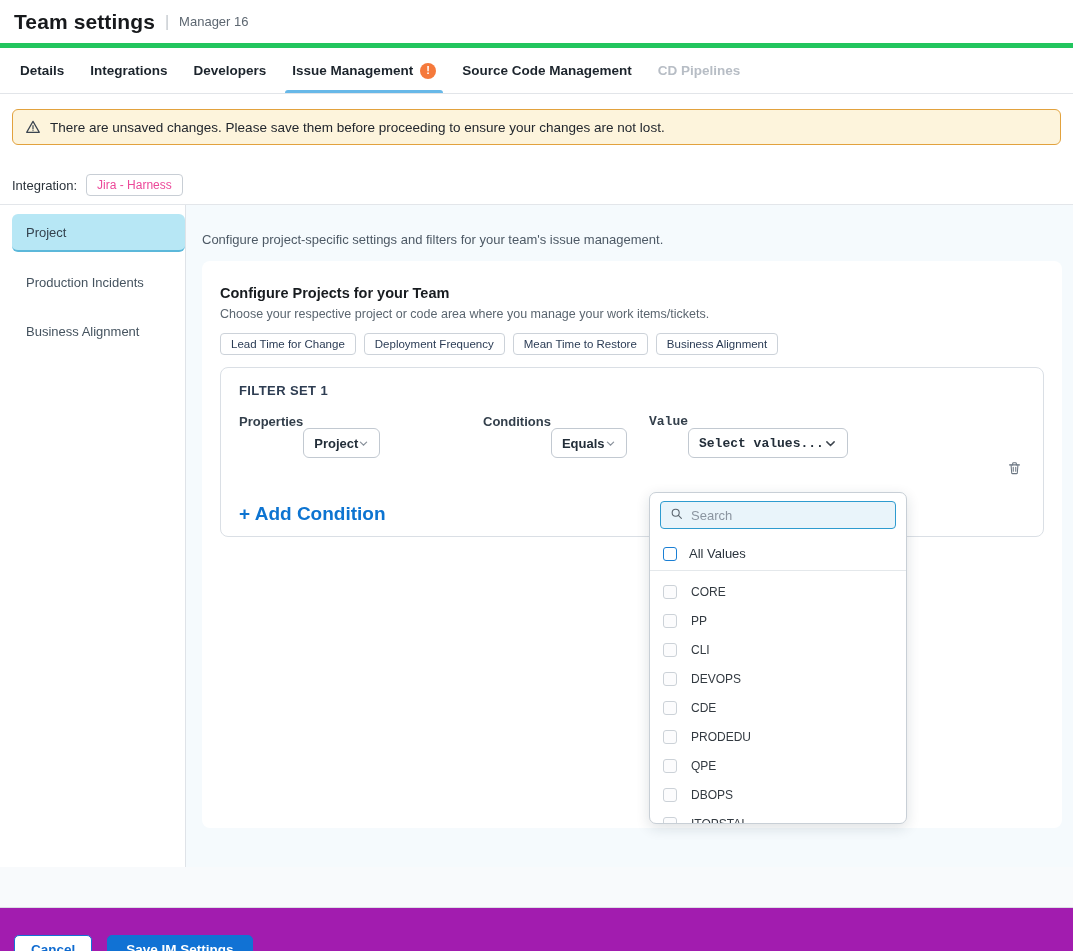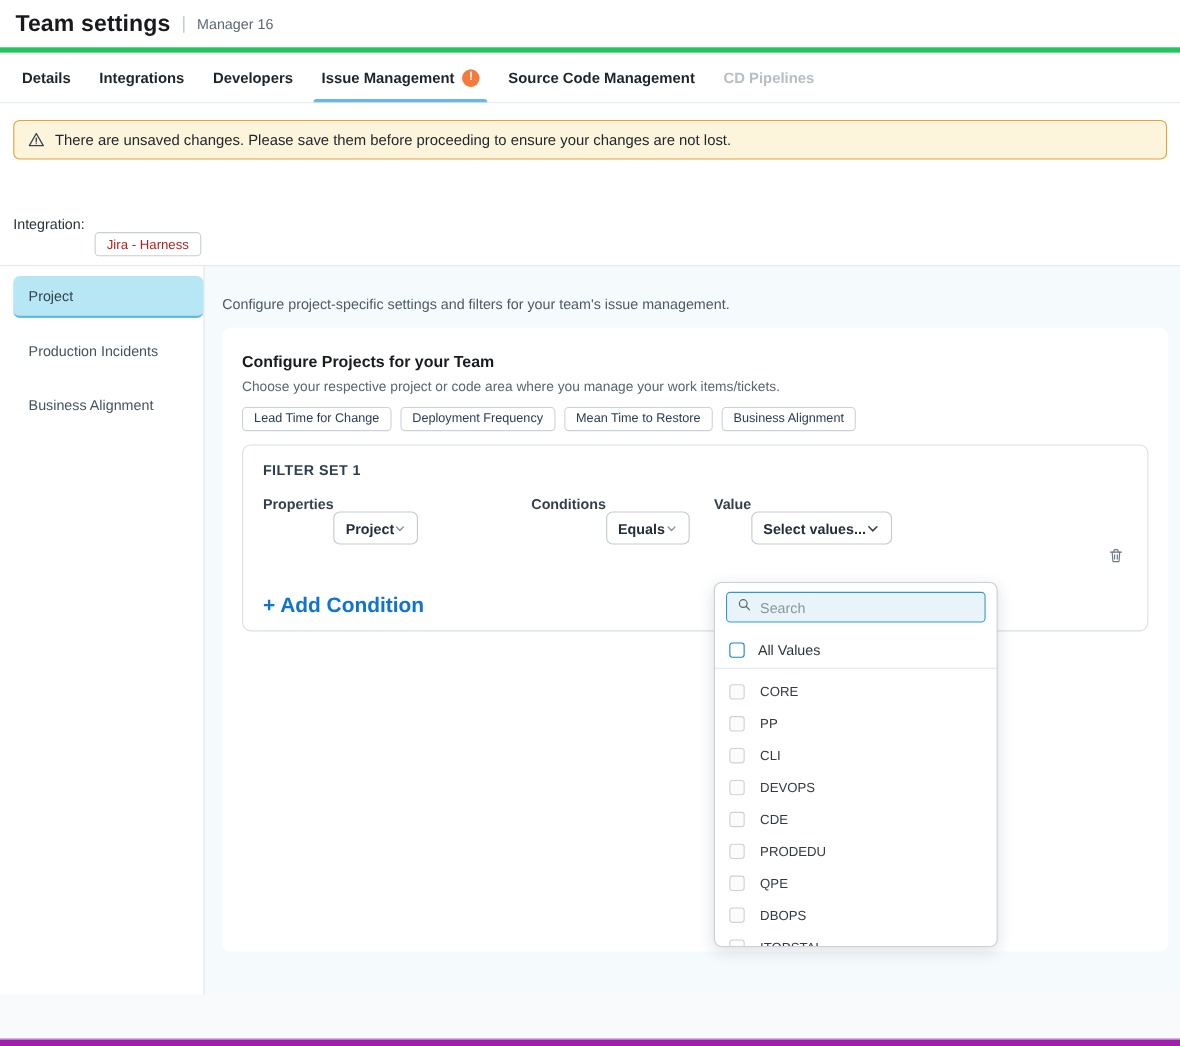--- a/index.html
+++ b/index.html
@@ -19,21 +19,21 @@
   .tab.disabled { color:#b7bdc5; cursor:default; }
   .tab-badge { width:16px; height:16px; border-radius:50%; background:#f5793b; color:#fff; font-size:11px; font-weight:700; display:flex; align-items:center; justify-content:center; line-height:1; }
 
   
   .banner-wrap { padding:15px 12px 17px; background:#fff; }
   .banner { background:#fdf4dc; border:1px solid #e2a23e; border-radius:6px; height:36px; display:flex; align-items:center; gap:9px; padding:0 12px; font-size:13.5px; color:#22272e; }
   .warn-ic { flex:0 0 auto; display:flex; }
 
   
   .integration-row { display:flex; align-items:center; gap:9px; padding:12px 12px 8px; background:#fff; font-size:13px; color:#2b333b; }
-  .integration-chip { border:1px solid #c8ced5; border-radius:4px; padding:3px 10px; font-size:12px; color:#b91c1c; background:#fff;margin-top:37px; }
+  .integration-chip { border:1px solid #c8ced5; border-radius:4px; padding:3px 10px; font-size:12px; color:#ec4899; background:#fff; }
 
   
   .content { display:flex; border-top:1px solid #e3e6ea; height:663px; background:#f5fafd; }
   .sidebar { width:186px; flex:0 0 186px; background:#fff; border-right:1px solid #dfe3e8; padding:9px 0 0 12px; }
   .side-item { height:38px; display:flex; align-items:center; padding:0 14px; margin-bottom:11px; font-size:13px; color:#45535f; border-radius:6px; cursor:pointer; }
   .side-item.active { background:#b7e7f5; border-bottom:2px solid #5cb8da; color:#33424e; }
 
   .main { flex:1; padding:20px 11px 0 16px; }
   .main-title { font-size:18px; font-weight:700; color:#15181c; }
   .main-sub { font-size:13px; color:#4d5965; margin-top:7px; }
@@ -44,21 +44,21 @@
   .chip-row { display:flex; gap:8px; margin-top:12px; }
   .metric-chip { border:1px solid #ccd2d9; border-radius:4px; padding:4px 10px; font-size:11.5px; font-weight:500; color:#2b3c55; background:#fff; cursor:pointer; }
 
   
   .filter-set { margin-top:12px; border:1px solid #dadfe5; border-radius:8px; padding:15px 18px 18px; position:relative; height:170px; }
   .filter-set-title { font-size:13px; font-weight:700; letter-spacing:.4px; color:#2e3d52; }
   .filter-grid { display:flex; gap:0; margin-top:16px; align-items:flex-start; }
   .fcol { display:flex; flex-direction:row; }
   .fcol-1 { width:238px; margin-right:6px; }
   .fcol-2 { width:158px; margin-right:8px; }
-  .fcol-3 { width:338px; }
+  .fcol-3 { width:338px;font-family:Liberation Mono, monospace; }
   .flabel { font-size:13px; font-weight:600; color:#333f4b; }
   .fselect { margin-top:14px; height:30px; border:1px solid #c2c9d1; border-radius:6px; background:#fff; display:flex; align-items:center; justify-content:space-between; padding:0 10px; font-size:13px; font-weight:600; color:#232e39; cursor:pointer; }
   .fselect .ph { font-weight:600; }
   .chev { display:flex; color:#7a828c; }
   .trash-col { margin-left:18px; padding-top:44px; }
   .trash-btn { background:none; border:none; cursor:pointer; color:#6b7682; display:flex; padding:2px; }
   .add-cond { margin-top:22px; font-size:19px; font-weight:700; color:#0d74d1; background:none; border:none; cursor:pointer; }
 
   
   .dropdown { position:absolute; left:428px; top:124px; width:258px; height:332px; background:#fff; border:1px solid #c8cfd6; border-radius:7px; box-shadow:0 4px 14px rgba(20,40,60,.14); overflow:hidden; z-index:10; }

